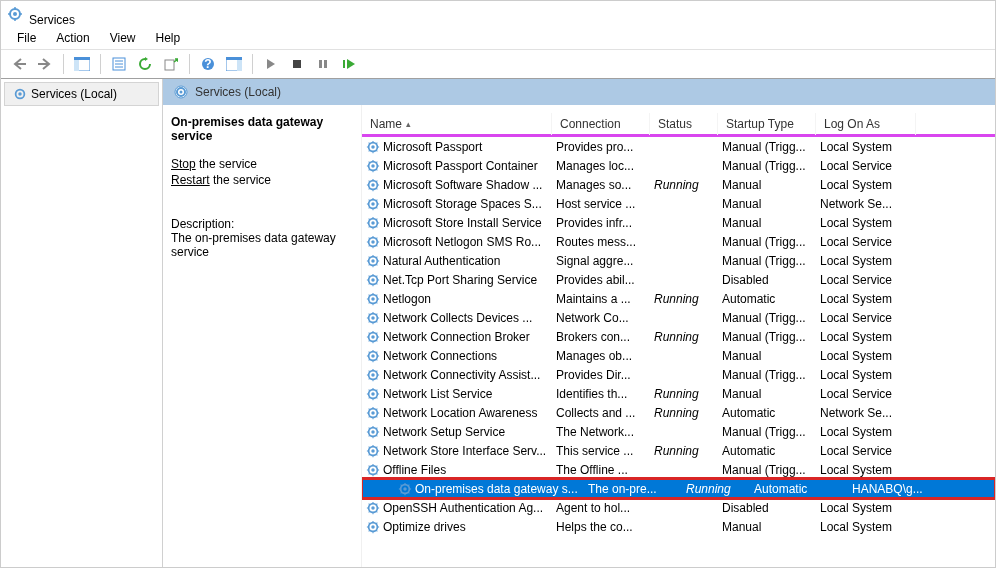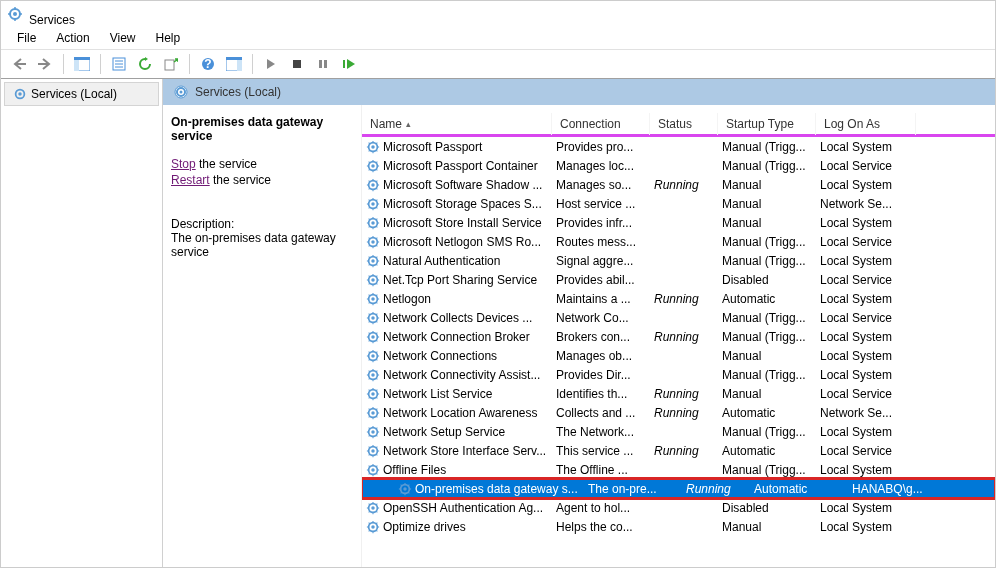--- a/index.html
+++ b/index.html
@@ -18,21 +18,21 @@
 .content { display: flex; height: calc(100% - 78px); justify-content: center; }
 .left-panel { width: 162px; border-right: 1px solid #d0d0d0; }
 .left-panel .tree-item { display: flex; align-items: center; gap: 4px; padding: 4px 8px; background: #f0f0f0; border: 1px solid #d4d4d4; margin: 3px; }
 
 .right-panel { flex: 1; display: flex; flex-direction: column; }
 .rp-header { display: flex; align-items: center; gap: 6px; padding: 4px 10px; height: 26px; background: #adc9e4; color: #333; }
 .rp-body { flex: 1; display: flex; background: #fff; }
 
 .detail-pane { width: 198px; padding: 10px 8px; }
 .detail-pane .svc-name { font-weight: bold; margin-bottom: 14px; }
-.detail-pane .action-link { color: #701a75; text-decoration: underline; cursor: pointer; }
+.detail-pane .action-link { color: #000000; text-decoration: underline; cursor: pointer; }
 .detail-pane .action-row { margin-bottom: 2px; }
 .detail-pane .desc-label { margin-top: 30px; }
 .detail-pane .desc-text { }
 
 .list-pane { flex: 1; border-left: 1px solid #f0f0f0; position: relative; overflow: hidden; }
 .list-header { display: flex; position: sticky; top: 0; background: #fff; border-bottom: 3px solid #d946ef; height: 24px; align-items: center; margin-top: 8px; }
 .list-header .col-h { padding: 4px 8px; color: #333; font-weight: normal; border-right: 1px solid #f4f4f4; display: flex; align-items: center; gap: 4px; }
 .col-name { width: 190px; }
 .col-desc { width: 98px; }
 .col-status { width: 68px; }

